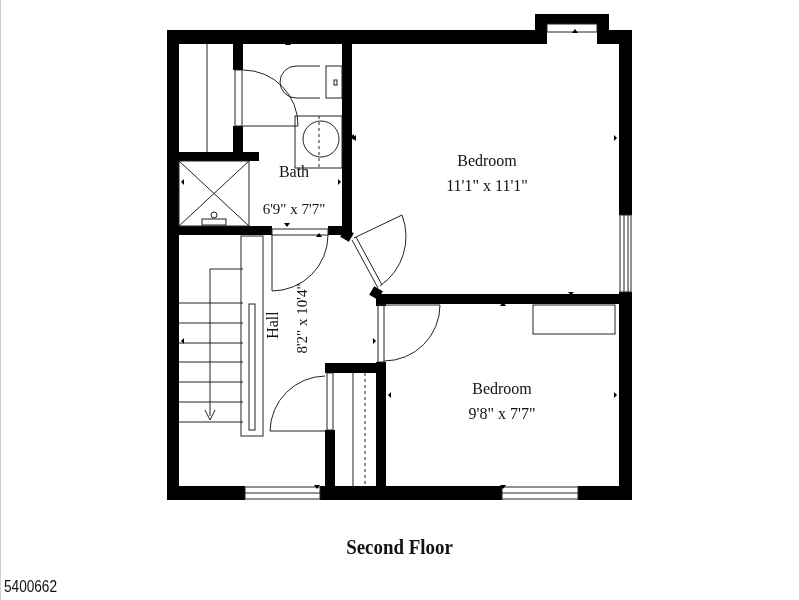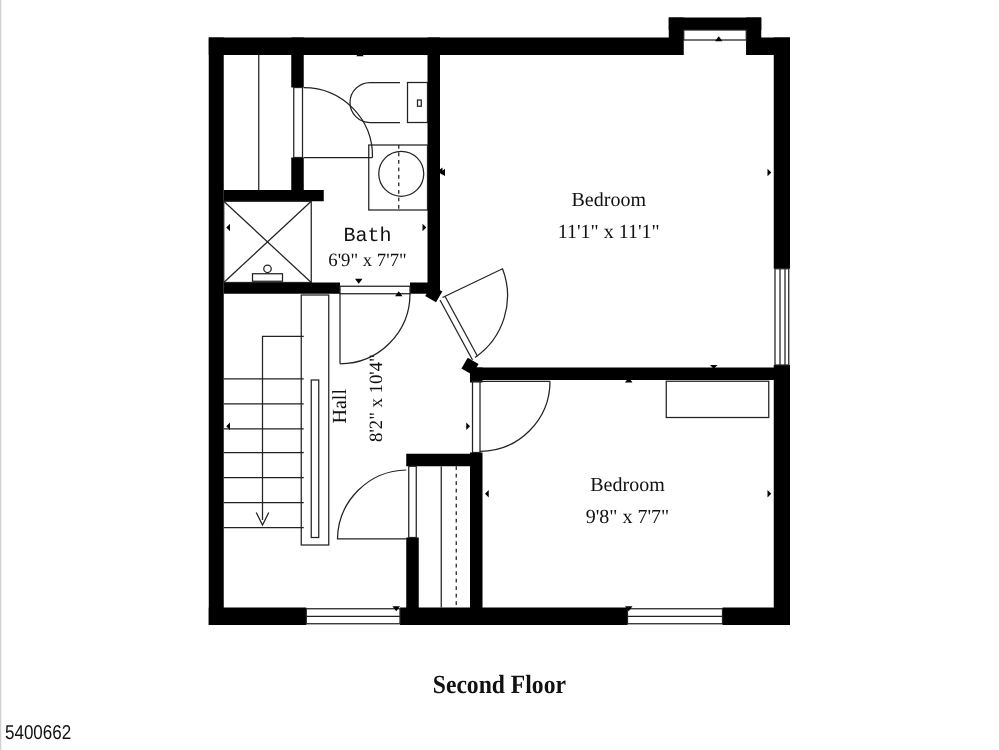--- a/index.html
+++ b/index.html
@@ -131,21 +131,21 @@
     <polygon points="388,395 391,392 391,398"></polygon>
     <polygon points="617,395 614,392 614,398"></polygon>
     <polygon points="500,485 503,489 506,485"></polygon>
     <polygon points="314,485 317,489 320,485"></polygon>
   </g>
 </svg>
 
 <div class="label room-name" style="left:437px; top:152px; width:100px;">Bedroom</div>
 <div class="label room-dim" style="left:427px; top:177px; width:120px;">11'1" x 11'1"</div>
 
-<div class="label room-name" style="left:264px; top:180px; width:60px;font-family:Liberation Mono, monospace;">Bath</div>
+<div class="label room-name" style="left:264px; top:163px; width:60px;">Bath</div>
 <div class="label room-dim" style="left:254px; top:201px; width:80px; font-size:15px;">6'9" x 7'7"</div>
 
 <div class="label room-name" style="left:248px; top:316px; width:50px; transform:rotate(-90deg);">Hall</div>
 <div class="label room-dim" style="left:257px; top:310px; width:90px; transform:rotate(-90deg); font-size:15px;">8'2" x 10'4"</div>
 
 <div class="label room-name" style="left:452px; top:380px; width:100px;">Bedroom</div>
 <div class="label room-dim" style="left:447px; top:405px; width:110px;">9'8" x 7'7"</div>
 
 <div class="title">Second Floor</div>
 <div class="listing">5400662</div>

